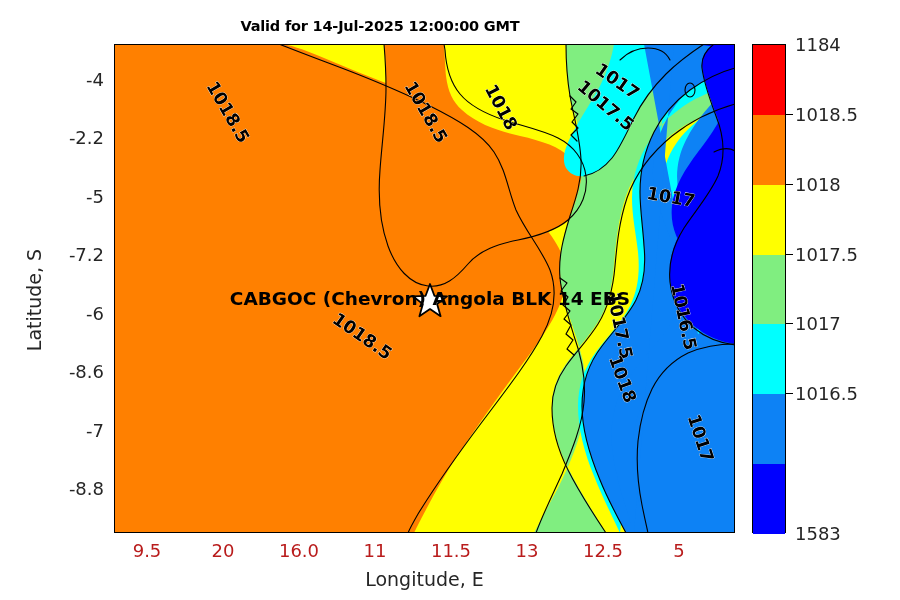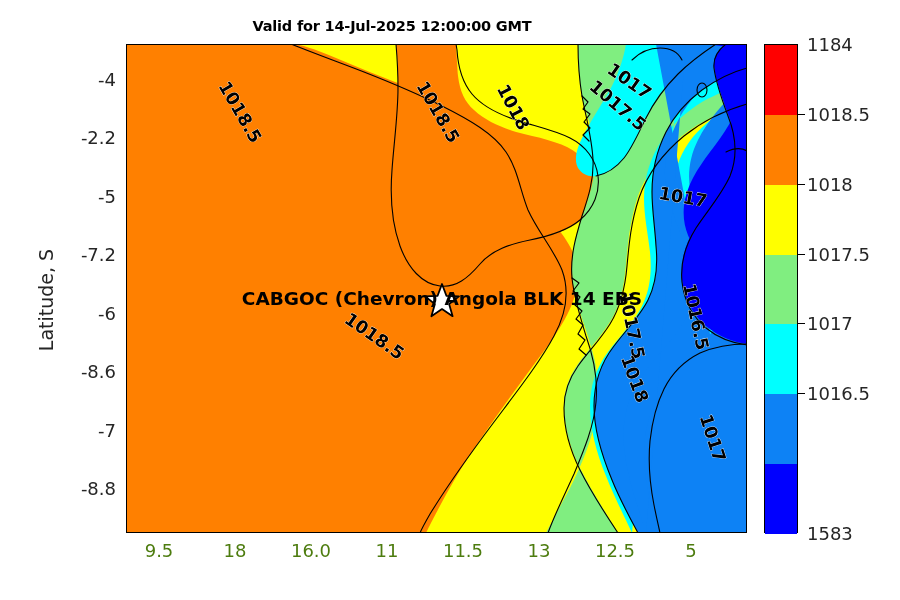--- a/index.html
+++ b/index.html
@@ -1,33 +1,33 @@
 <!DOCTYPE html>
 <html><head>
 <meta charset="utf-8">
 <style>
   html,body{margin:0;padding:0;}
   body{
     width:900px;height:600px;background:#ffffff;overflow:hidden;
     font-family:"DejaVu Sans","Liberation Sans",sans-serif;
     position:relative;
   }
-  #root{position:absolute;left:12px;top:0;width:852px;height:600px;padding-left:36px;}
+  #root{position:absolute;left:0;top:0;width:852px;height:600px;padding-left:36px;}
   .title{
     position:absolute;left:0;top:18px;width:760px;text-align:center;
     font-size:14.5px;font-weight:bold;color:#000;letter-spacing:-0.2px;
   }
   .plotbox{position:absolute;left:114px;top:44px;width:621px;height:489px;}
   .axis-frame{
     position:absolute;left:0;top:0;width:100%;height:100%;
     border:1.6px solid #000;box-sizing:border-box;pointer-events:none;
   }
   svg.field{position:absolute;left:0;top:0;width:621px;height:489px;display:block;}
   .xtick-label{
-    position:absolute;font-size:18px;color:#4d7c0f;text-align:center;
+    position:absolute;font-size:18px;color:#b91c1c;text-align:center;
     transform:translateX(-50%);top:540px;
   }
   .ytick-label{
     position:absolute;font-size:18px;color:#262626;text-align:right;
     transform:translateY(-50%);right:0;width:86px;
   }
   #ylabels{position:absolute;left:0;top:0;width:104px;height:600px;}
   .xlabel{
     position:absolute;left:114px;top:568px;width:621px;text-align:center;
     font-size:19px;color:#262626;
@@ -275,40 +275,41 @@
         </g>
 
         <text class="stationlabel" x="316" y="261" text-anchor="middle">CABGOC (Chevron) Angola BLK 14 EBS</text>
       </g>
     </svg>
     <div class="axis-frame"></div>
   </div>
 
   <div id="xlabels">
     <div class="xtick-label" style="left:147px">9.5</div>
-    <div class="xtick-label" style="left:223px">18</div>
+    <div class="xtick-label" style="left:223px">20</div>
     <div class="xtick-label" style="left:299px">16.0</div>
     <div class="xtick-label" style="left:375px">11</div>
     <div class="xtick-label" style="left:451px">11.5</div>
     <div class="xtick-label" style="left:527px">13</div>
     <div class="xtick-label" style="left:603px">12.5</div>
     <div class="xtick-label" style="left:679px">5</div>
   </div>
 
   <div id="ylabels">
     <div class="ytick-label" style="top:79px">-4</div>
     <div class="ytick-label" style="top:137px">-2.2</div>
     <div class="ytick-label" style="top:196px">-5</div>
     <div class="ytick-label" style="top:254px">-7.2</div>
     <div class="ytick-label" style="top:313px">-6</div>
     <div class="ytick-label" style="top:371px">-8.6</div>
     <div class="ytick-label" style="top:430px">-7</div>
     <div class="ytick-label" style="top:488px">-8.8</div>
   </div>
 
+  <div class="xlabel">Longitude, E</div>
   <div class="ylabel">Latitude, S</div>
 
   <div class="cb">
     <div class="cb-band" style="top:0px;height:69.9px;background:#ff0000"></div>
     <div class="cb-band" style="top:69.9px;height:69.9px;background:#ff8000"></div>
     <div class="cb-band" style="top:139.7px;height:69.9px;background:#ffff00"></div>
     <div class="cb-band" style="top:209.6px;height:69.9px;background:#80ee80"></div>
     <div class="cb-band" style="top:279.4px;height:69.9px;background:#00ffff"></div>
     <div class="cb-band" style="top:349.3px;height:69.9px;background:#0d82f5"></div>
     <div class="cb-band" style="top:419.1px;height:69.9px;background:#0000ff"></div>

